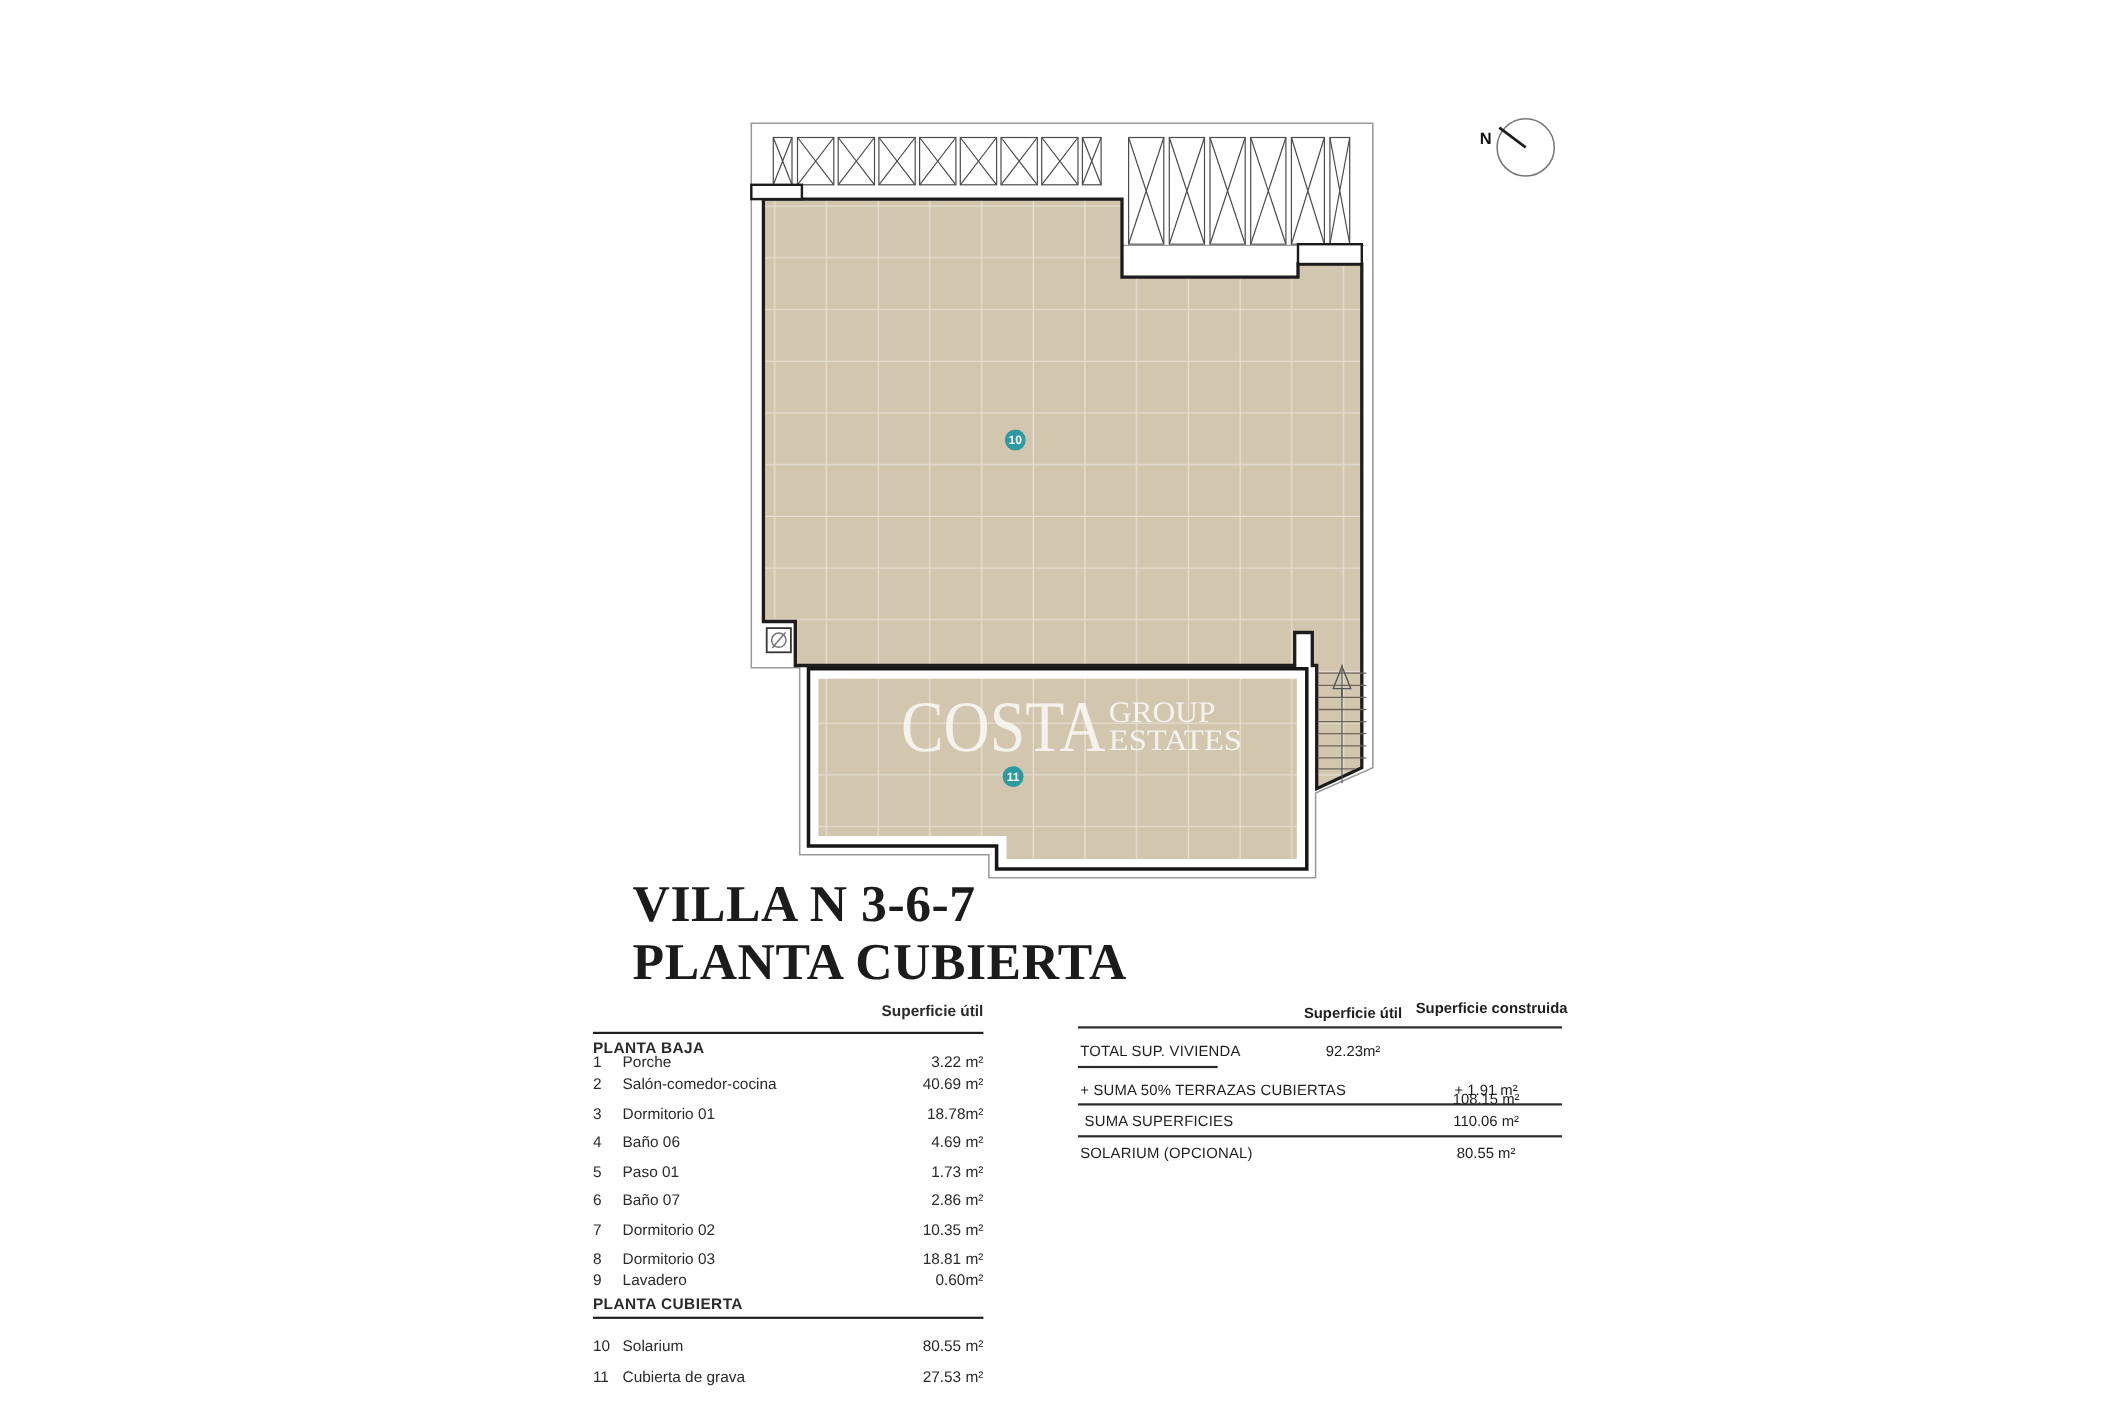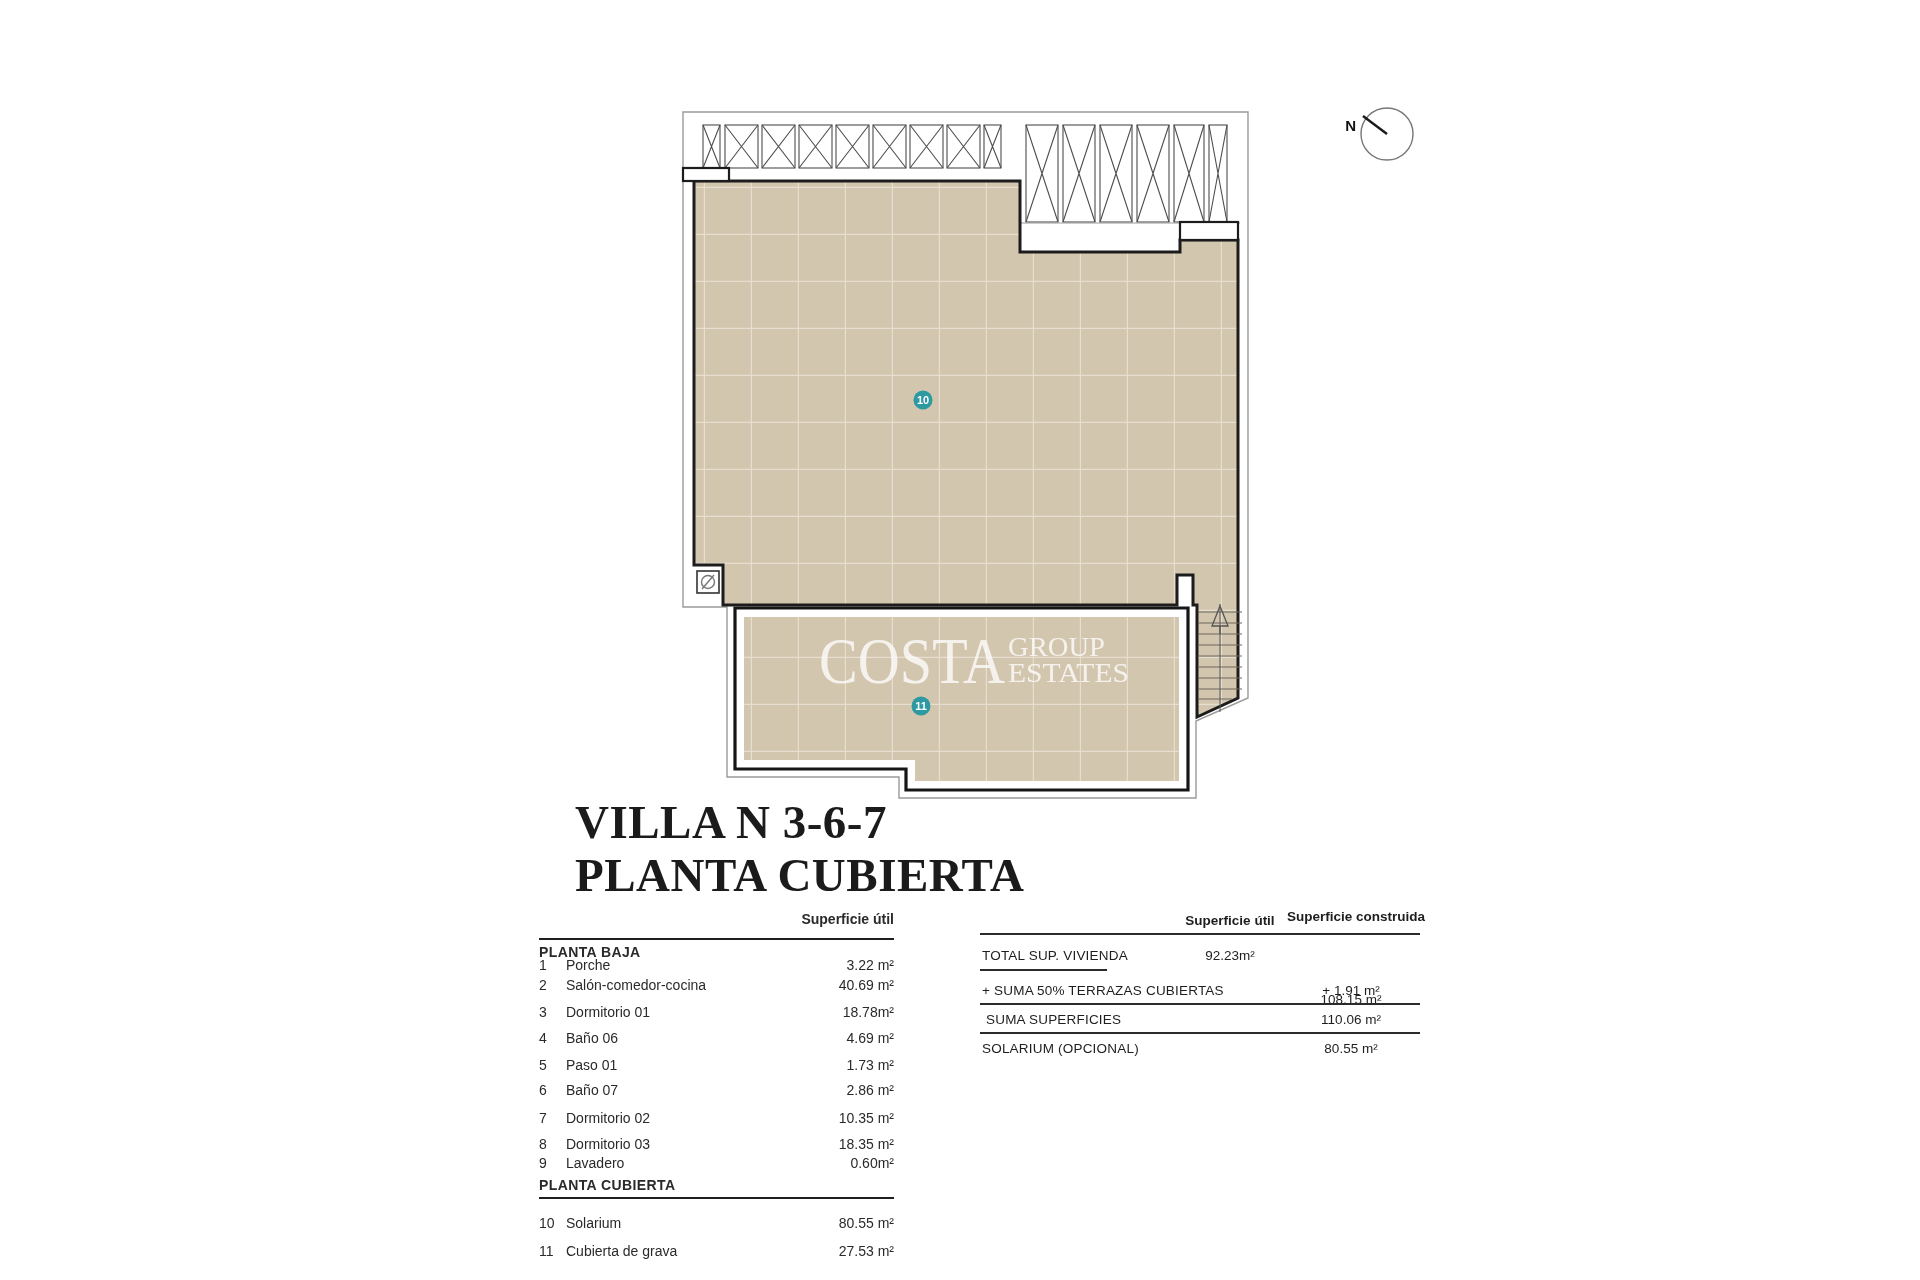--- a/index.html
+++ b/index.html
@@ -196,21 +196,21 @@
       <span class="val">2.86 m²</span>
     </div>
   <div class="row" style="top:205px;">
       <span class="num">7</span>
       <span class="nm">Dormitorio 02</span>
       <span class="val">10.35 m²</span>
     </div>
   <div class="row" style="top:231px;">
       <span class="num">8</span>
       <span class="nm">Dormitorio 03</span>
-      <span class="val">18.35 m²</span>
+      <span class="val">18.81 m²</span>
     </div>
   <div class="row" style="top:250px;">
       <span class="num">9</span>
       <span class="nm">Lavadero</span>
       <span class="val">0.60m²</span>
     </div>
 
   <div class="sechead" style="top:272px;">PLANTA CUBIERTA</div>
   <div class="rule" style="top:292px;"></div>
 

